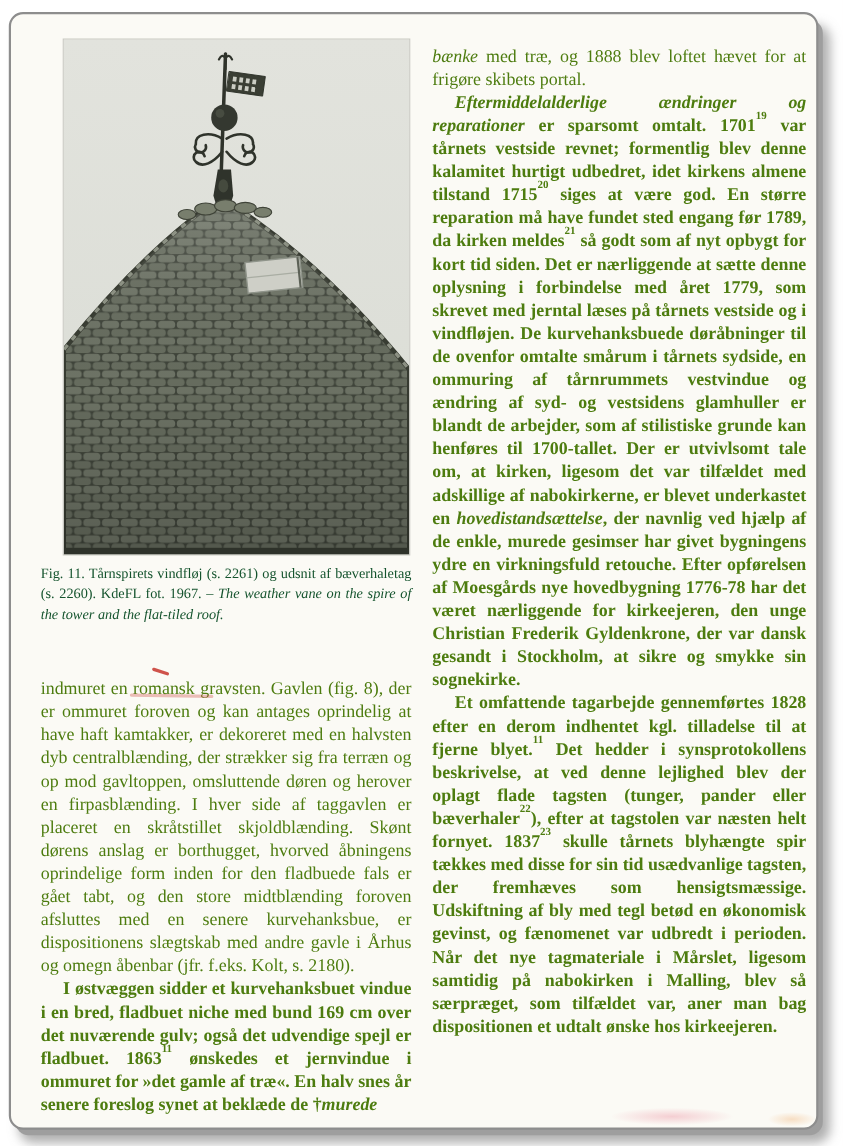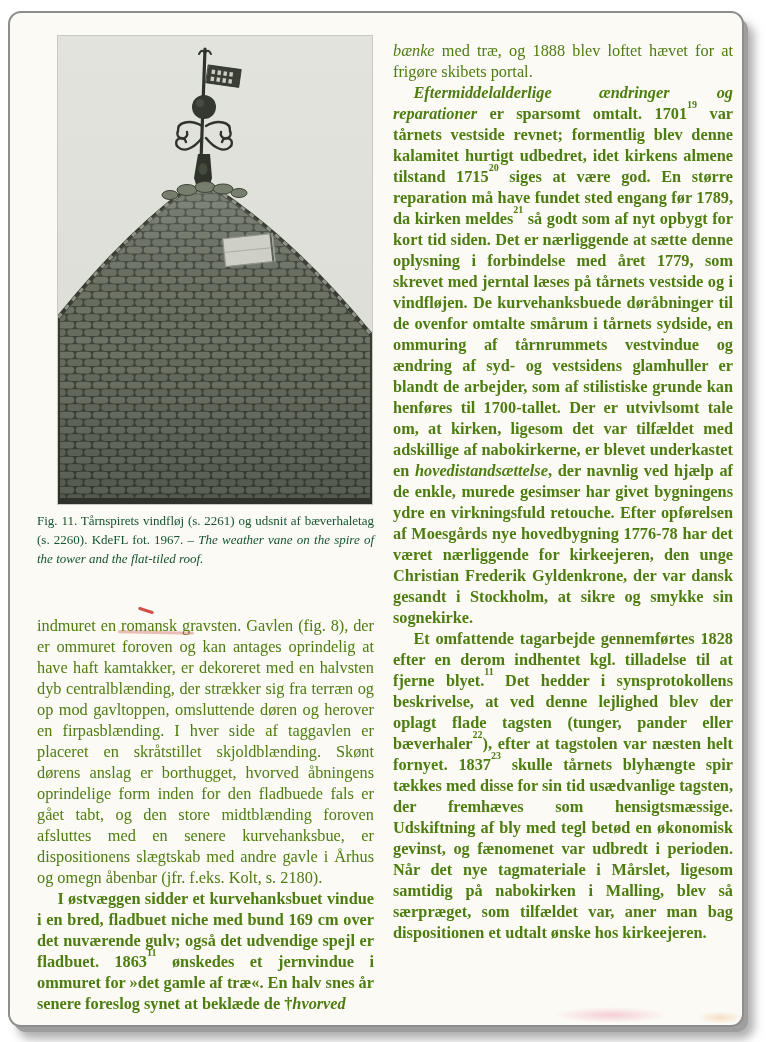--- a/index.html
+++ b/index.html
@@ -111,21 +111,21 @@
         </g>
         <rect x="0" y="462" width="314" height="6" fill="#2e322a"></rect>
       </g>
     </svg>
   </div>
 
   <div class="caption"><span>Fig. 11. Tårnspirets vindfløj (s. 2261) og udsnit af bæverhaletag (s. 2260). KdeFL fot. 1967. – </span><span class="it">The weather vane on the spire of the tower and the flat-tiled roof.</span></div>
 
   <div class="col col-left">
       <p class="para"><span>indmuret en romansk gravsten. Gavlen (fig. 8), der er ommuret foroven og kan antages oprindelig at have haft kamtakker, er dekoreret med en halvsten dyb centralblænding, der strækker sig fra terræn og op mod gavltoppen, omsluttende døren og herover en firpasblænding. I hver side af taggavlen er placeret en skråtstillet skjoldblænding. Skønt dørens anslag er borthugget, hvorved åbningens oprindelige form inden for den fladbuede fals er gået tabt, og den store midtblænding foroven afsluttes med en senere kurvehanksbue, er dispositionens slægtskab med andre gavle i Århus og omegn åbenbar (jfr. f.eks. Kolt, s. 2180).</span></p>
-      <p class="para ind"><span>I østvæggen sidder et kurvehanksbuet vindue i en bred, fladbuet niche med bund 169 cm over det nuværende gulv; også det udvendige spejl er fladbuet. 1863</span><sup>11</sup><span> ønskedes et jernvindue i ommuret for »det gamle af træ«. En halv snes år senere foreslog synet at beklæde de †</span><span class="it">hvorved</span></p>
+      <p class="para ind"><span>I østvæggen sidder et kurvehanksbuet vindue i en bred, fladbuet niche med bund 169 cm over det nuværende gulv; også det udvendige spejl er fladbuet. 1863</span><sup>11</sup><span> ønskedes et jernvindue i ommuret for »det gamle af træ«. En halv snes år senere foreslog synet at beklæde de †</span><span class="it">murede</span></p>
     </div>
   <div class="col col-right">
       <p class="para"><span class="it">bænke</span><span> med træ, og 1888 blev loftet hævet for at frigøre skibets portal.</span></p>
       <p class="para ind"><span class="it">Eftermiddelalderlige ændringer og reparationer</span><span> er sparsomt omtalt. 1701</span><sup>19</sup><span> var tårnets vestside revnet; formentlig blev denne kalamitet hurtigt udbedret, idet kirkens almene tilstand 1715</span><sup>20</sup><span> siges at være god. En større reparation må have fundet sted engang før 1789, da kirken meldes</span><sup>21</sup><span> så godt som af nyt opbygt for kort tid siden. Det er nærliggende at sætte denne oplysning i forbindelse med året 1779, som skrevet med jerntal læses på tårnets vestside og i vindfløjen. De kurvehanksbuede døråbninger til de ovenfor omtalte smårum i tårnets sydside, en ommuring af tårnrummets vestvindue og ændring af syd- og vestsidens glamhuller er blandt de arbejder, som af stilistiske grunde kan henføres til 1700-tallet. Der er utvivlsomt tale om, at kirken, ligesom det var tilfældet med adskillige af nabokirkerne, er blevet underkastet en </span><span class="it">hovedistandsættelse</span><span>, der navnlig ved hjælp af de enkle, murede gesimser har givet bygningens ydre en virkningsfuld retouche. Efter opførelsen af Moesgårds nye hovedbygning 1776-78 har det været nærliggende for kirkeejeren, den unge Christian Frederik Gyldenkrone, der var dansk gesandt i Stockholm, at sikre og smykke sin sognekirke.</span></p>
       <p class="para ind"><span>Et omfattende tagarbejde gennemførtes 1828 efter en derom indhentet kgl. tilladelse til at fjerne blyet.</span><sup>11</sup><span> Det hedder i synsprotokollens beskrivelse, at ved denne lejlighed blev der oplagt flade tagsten (tunger, pander eller bæverhaler</span><sup>22</sup><span>), efter at tagstolen var næsten helt fornyet. 1837</span><sup>23</sup><span> skulle tårnets blyhængte spir tækkes med disse for sin tid usædvanlige tagsten, der fremhæves som hensigtsmæssige. Udskiftning af bly med tegl betød en økonomisk gevinst, og fænomenet var udbredt i perioden. Når det nye tagmateriale i Mårslet, ligesom samtidig på nabokirken i Malling, blev så særpræget, som tilfældet var, aner man bag dispositionen et udtalt ønske hos kirkeejeren.</span></p>
     </div>
 
   <div class="pen-streak" id="streak1"></div>
   <div class="pen-streak" id="streak2"></div>
   <div class="smudge" id="smudge1"></div>

